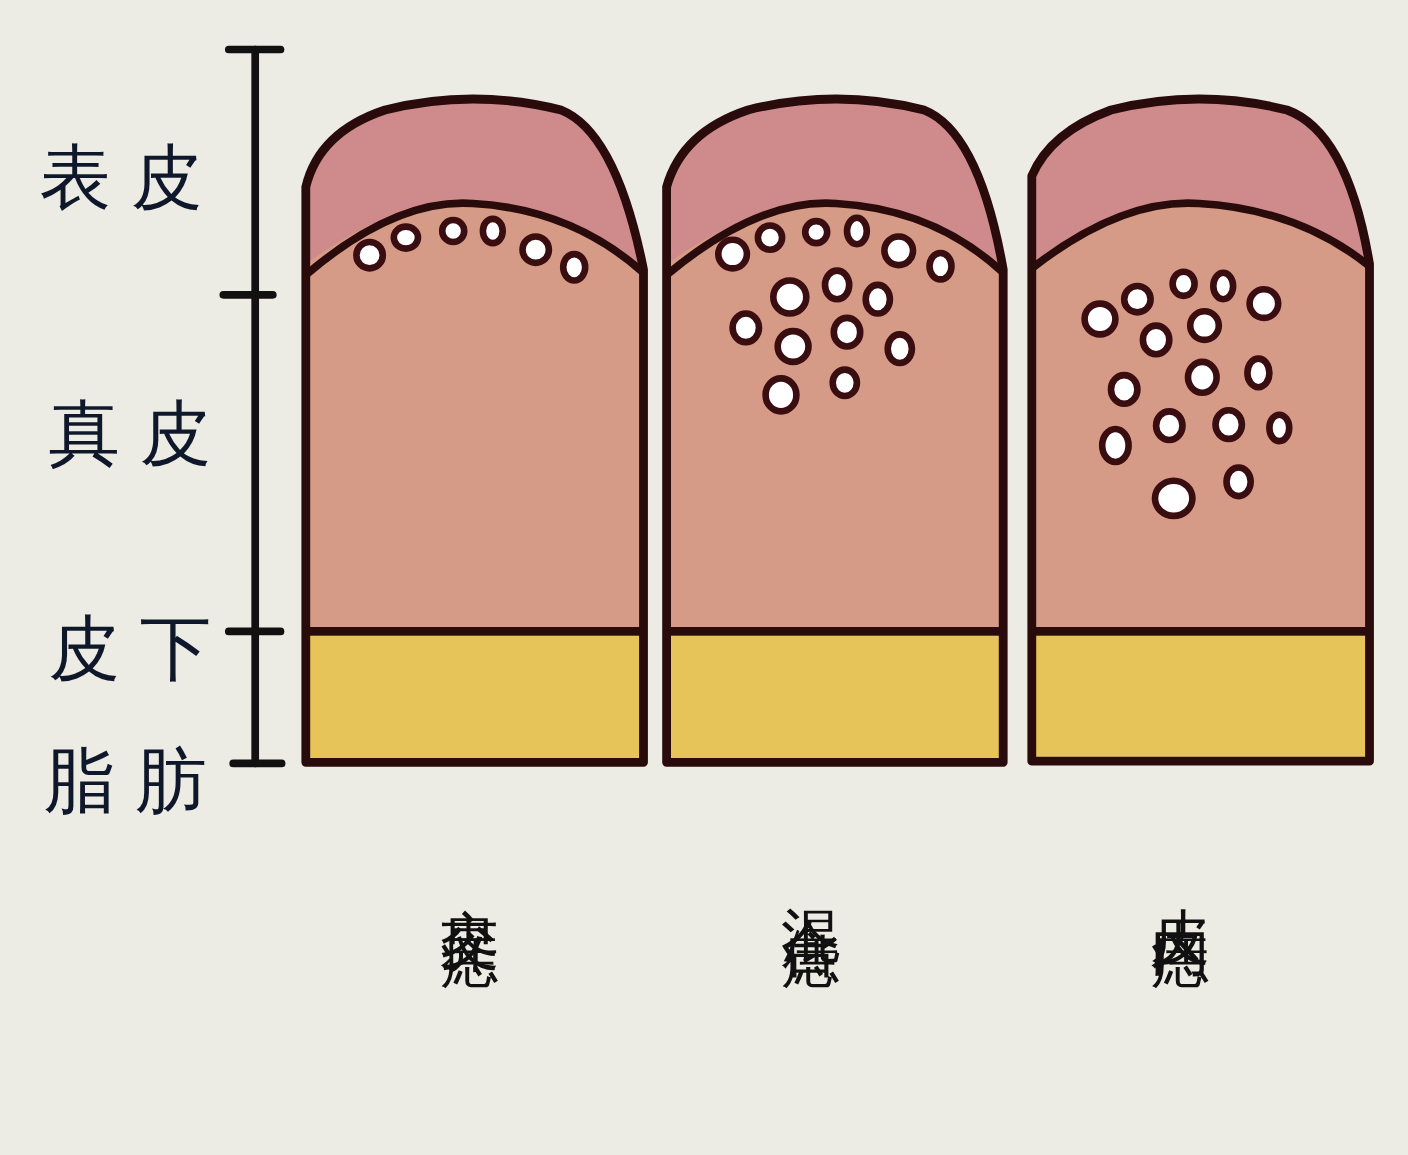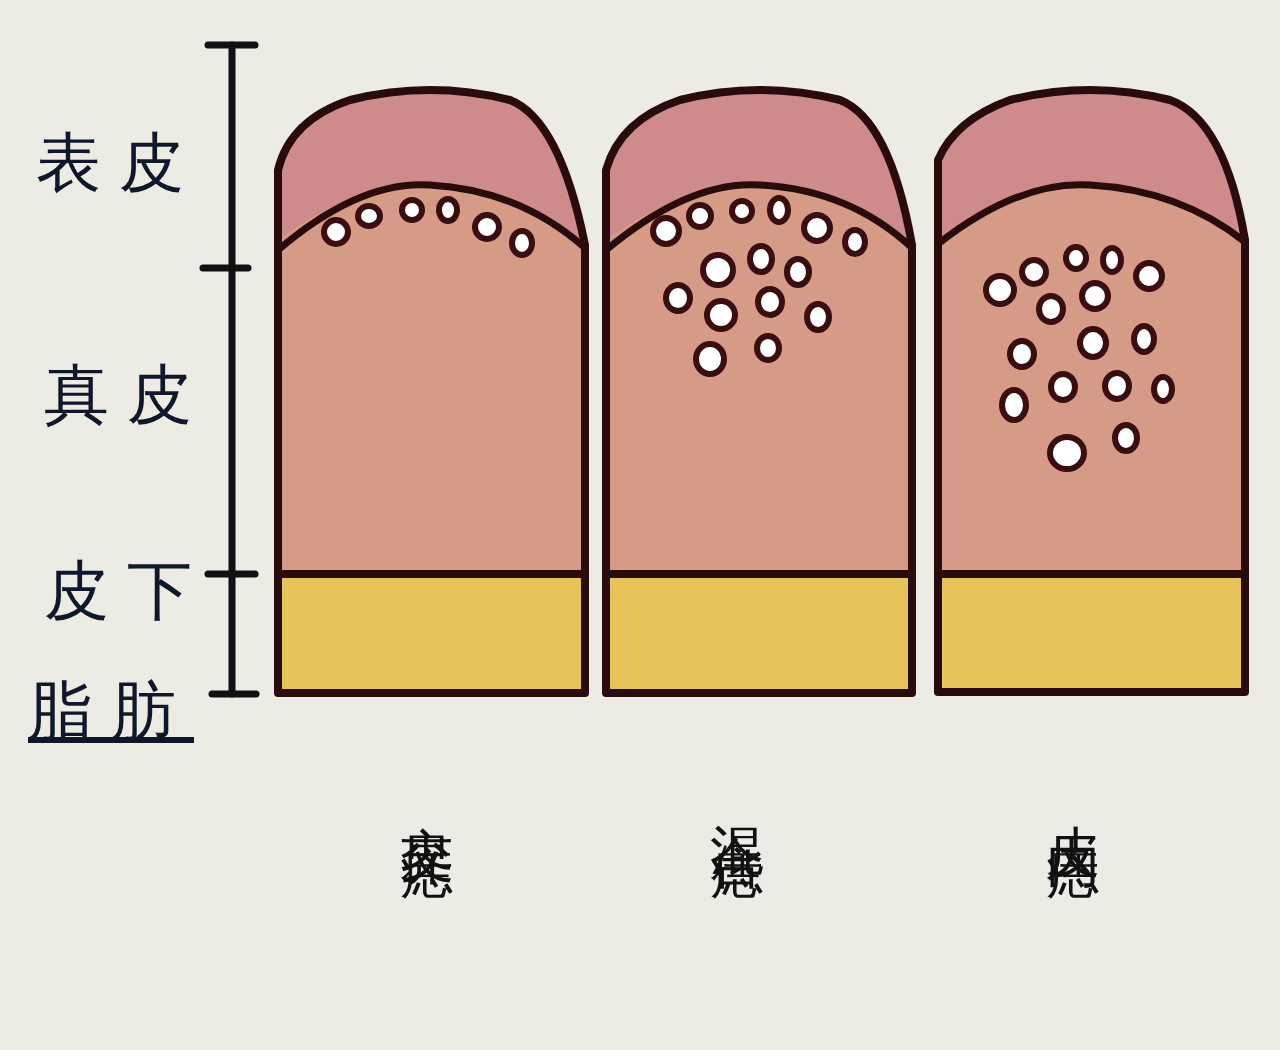--- a/index.html
+++ b/index.html
@@ -100,17 +100,17 @@
       <ellipse cx="1014" cy="405" rx="12" ry="15"></ellipse>
       <ellipse cx="1067" cy="453" rx="17" ry="16"></ellipse>
       <ellipse cx="1126" cy="438" rx="11" ry="13"></ellipse>
     </g>
   </g>
 </svg>
 
 <div class="layer-label" style="left:36px; top:130px;">表皮</div>
 <div class="layer-label" style="left:24px; top:362px;margin-left:20px;">真皮</div>
 <div class="layer-label" style="left:44px; top:558px;">皮下</div>
-<div class="layer-label" style="left:28px; top:678px;text-decoration:underline;">脂肪</div>
+<div class="layer-label" style="left:40px; top:678px;">脂肪</div>
 
 <div class="type-label" style="left:400px; top:782px;">交界痣</div>
 <div class="type-label" style="left:710px; top:782px;">混合痣</div>
 <div class="type-label" style="left:1046px; top:782px;">皮内痣</div>
 
 </body></html>

